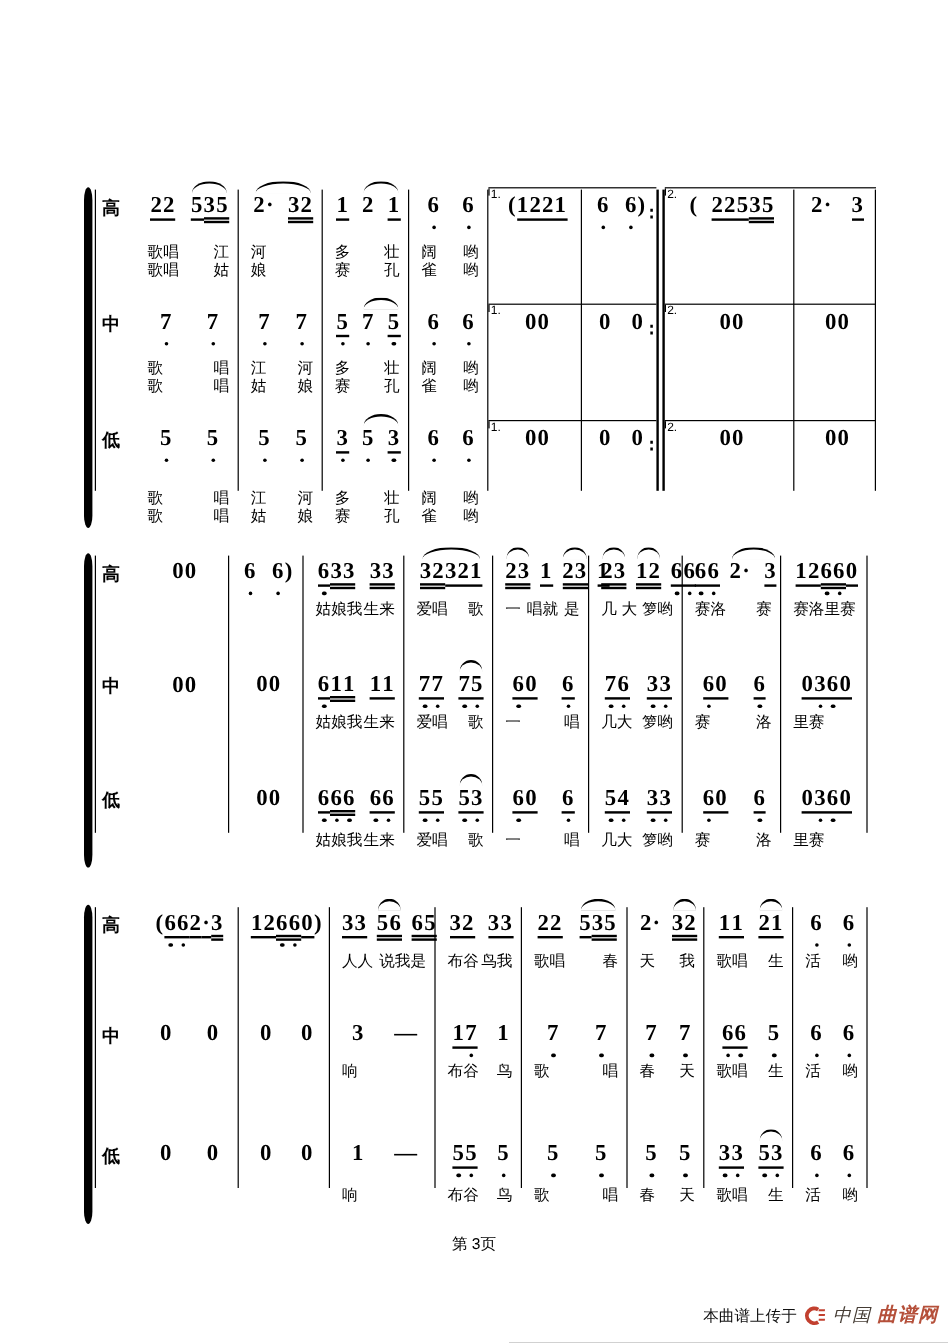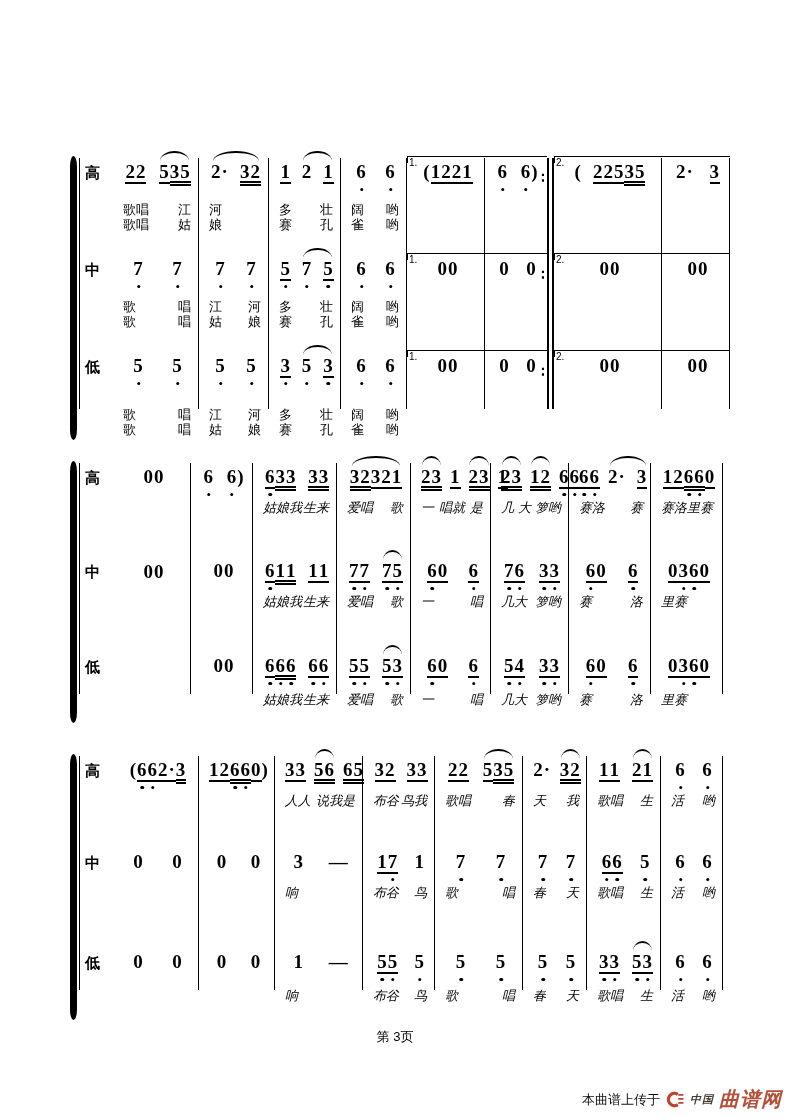--- a/index.html
+++ b/index.html
@@ -26,38 +26,38 @@
   .arc::before{content:"";position:absolute;left:4%;right:4%;top:-11px;height:8px;
       border-top:2px solid #000;border-radius:50% / 100% 100% 0 0;}
   .seg{display:inline-block;letter-spacing:1px;}
   .u1{border-bottom:2px solid #000;padding-bottom:1px;}
   .u2{border-bottom:5px double #000;}
   .gap{margin-left:11px;}
   .ch{position:relative;display:inline-block;}
   .lo::after{content:"";position:absolute;left:50%;transform:translateX(-50%);bottom:-10px;
       width:3.5px;height:3.5px;background:#000;border-radius:50%;}
   .lys{margin-top:12px;}
-  .s1 .lys,.s2 .lys{margin-top:5px;font-style:italic;}
+  .s1 .lys,.s2 .lys{margin-top:5px;}
   .b3 .lys{margin-top:0;}
   .lyr{display:flex;justify-content:space-between;padding:0 8px 0 10px;font-size:13px;
       line-height:1.18;height:15px;white-space:nowrap;}
   .lyr.one{justify-content:flex-start;}
   .rep{position:absolute;right:2px;top:13px;font-weight:bold;font-size:15px;
       font-family:"Liberation Serif",serif;}
   .volta{position:relative;display:flex;}
   .vl{position:absolute;left:0;right:0;height:0;border-top:1px solid #000;}
   .vl::before{content:"";position:absolute;left:0;top:0;width:1px;height:6px;background:#000;}
   .vl b{position:absolute;left:2px;top:1px;font-weight:normal;font-size:10px;line-height:1;}
   .dbar{width:7px;border-left:2px solid #000;border-right:2px solid #000;
       box-sizing:border-box;margin-top:2px;background:#fff;}
   .footer{position:absolute;top:1028px;left:0;right:0;text-align:center;font-size:13px;}
   .wm{position:absolute;top:1086px;right:8px;display:flex;align-items:center;gap:5px;font-size:13px;}
   .wm .pre{color:#111;}
-  .site1{color:#453c34;font-weight:bold;font-style:italic;font-size:11px;letter-spacing:1px;}
-  .site2{color:#b5503a;font-weight:bold;font-style:italic;font-size:20px;letter-spacing:1px;}
+  .site1{color:#453c34;font-weight:normal;font-style:italic;font-size:15px;letter-spacing:1px;}
+  .site2{color:#b5503a;font-weight:bold;font-style:italic;font-size:16px;letter-spacing:1px;}
 </style>
 </head>
 <body>
 
 <div class="page">
   <div class="score" id="score">
       <div class="sys s0">
         <div class="bracewrap">
           <div class="brace" style="height: 284px;"></div>
           <div class="thin" style="height: 251px;"></div>

